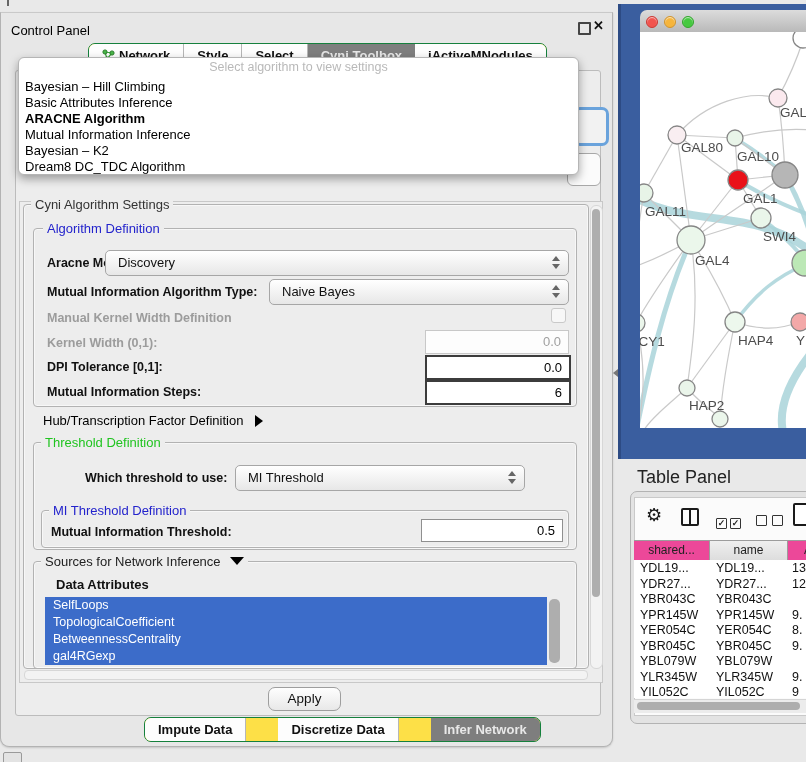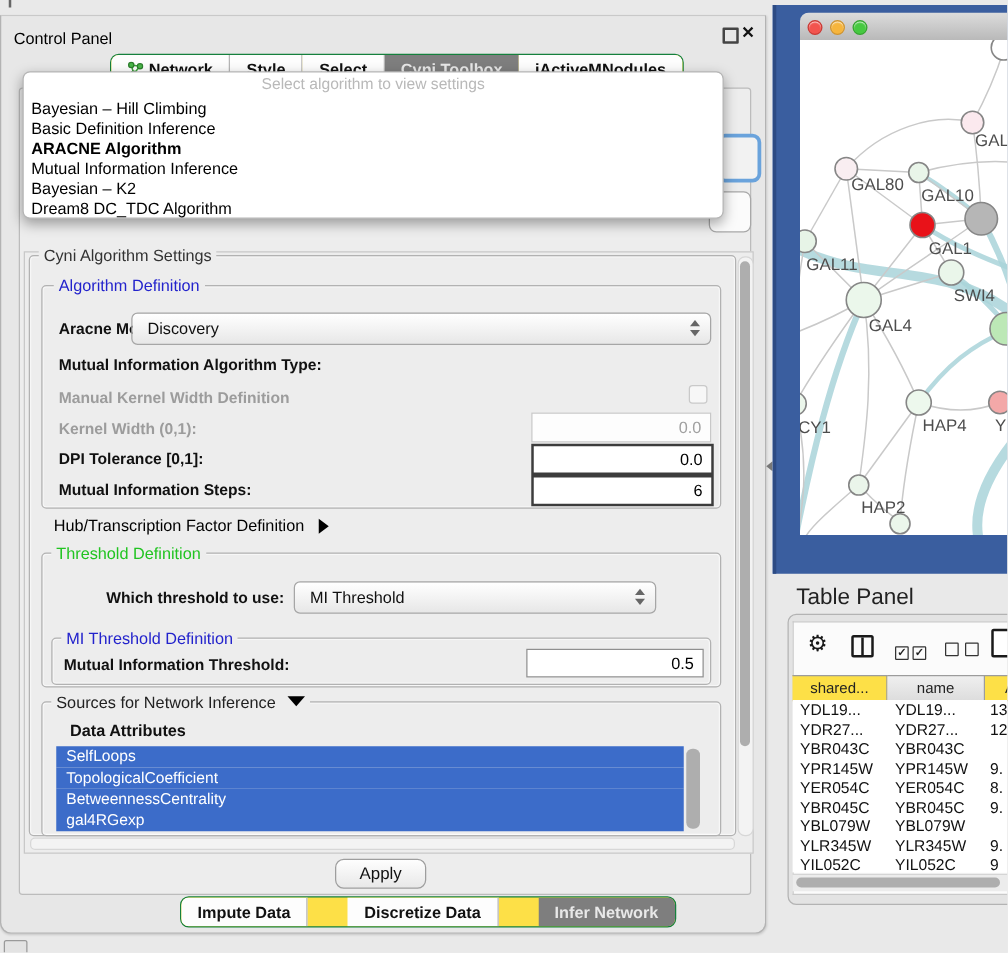--- a/index.html
+++ b/index.html
@@ -56,21 +56,21 @@
   .light{width:10px;height:10px;border-radius:50%;position:absolute;top:6px;box-shadow:inset 0 1px 1px rgba(255,255,255,.7);}
   .canvas{left:640px;top:32px;width:200px;height:396px;background:#ffffff;}
   
   .tp-title{left:637px;top:467px;font-size:18px;color:#222;}
   .tpanel{left:630px;top:491px;width:182px;height:231px;background:#e3e3e3;border:1px solid #b3b3b3;
           border-radius:7px 0 0 7px;}
   .tinner{left:634px;top:497px;width:172px;height:217px;background:#fbfbfb;border:1px solid #c9c9c9;border-right:none;}
   .hcell{position:absolute;top:0;height:19px;border-right:1px solid #9c9c9c;border-top:1px solid #9c9c9c;
          border-bottom:1px solid #9c9c9c;background:linear-gradient(#efefef,#dddddd);
          font-size:12px;color:#222;text-align:center;line-height:19px;}
-  .hcell.sel{background:#fde047;}
+  .hcell.sel{background:#ec4899;}
   .trow{position:absolute;left:0;width:100%;height:15.5px;}
   .tc{position:absolute;top:1px;font-size:12.5px;color:#111;white-space:nowrap;text-align:center;}
   
   .paneicon{width:14px;height:14px;border:2px solid #1a1a1a;border-radius:2px;position:relative;}
   .paneicon div{position:absolute;left:6px;top:0;width:2px;height:14px;background:#1a1a1a;}
   .mini{width:9px;height:9px;border:1.5px solid #333;border-radius:1px;display:inline-block;
         font-size:9px;line-height:9px;text-align:center;color:#222;font-weight:bold;}
   .fileicon{width:15px;height:19px;border:2px solid #1a1a1a;border-radius:2px;background:#fff;}
   .splitter{width:0;height:0;border-top:4px solid transparent;border-bottom:4px solid transparent;border-right:5px solid #777;}
 </style>
@@ -132,20 +132,27 @@
     <div class="abs blab" style="left:46px;top:243px;">Aracne Mode:</div>
     <div class="abs combo" style="left:104px;top:237px;width:462px;">
       <span class="ct">Discovery</span>
       <span class="arrows">
           <span class="tri-up" style="display:block"></span>
           <span class="tri-dn" style="display:block"></span>
         </span>
     </div>
 
     <div class="abs blab" style="left:46px;top:272px;">Mutual Information Algorithm Type:</div>
+    <div class="abs combo" style="left:268px;top:266px;width:298px;">
+      <span class="ct">Naive Bayes</span>
+      <span class="arrows">
+          <span class="tri-up" style="display:block"></span>
+          <span class="tri-dn" style="display:block"></span>
+        </span>
+    </div>
 
     <div class="abs blab dis" style="left:46px;top:298px;">Manual Kernel Width Definition</div>
     <div class="abs checkbox" style="left:550px;top:295px;"></div>
 
     <div class="abs blab dis" style="left:46px;top:323px;">Kernel Width (0,1):</div>
     <div class="abs field" style="left:424px;top:317px;width:142px;height:22px;border:1px solid #c8c8c8;background:#fdfdfd;color:#a0a0a0;">
       <span>0.0</span>
     </div>
 
     <div class="abs blab" style="left:46px;top:347px;">DPI Tolerance [0,1]:</div>
@@ -210,21 +217,21 @@
         <div class="tab sel">
           <span>Infer Network</span>
         </div>
       </div>
   </div>
 
   <div class="abs popup">
     <div class="phint">Select algorithm to view settings</div>
     <div id="popupItems">
         <div class="pitem" style="top: 21px;">Bayesian – Hill Climbing</div>
-        <div class="pitem" style="top: 37px;">Basic Definition Inference</div>
+        <div class="pitem" style="top: 37px;">Basic Attributes Inference</div>
         <div class="pitem" style="top: 53px; font-weight: bold;">ARACNE Algorithm</div>
         <div class="pitem" style="top: 69px;">Mutual Information Inference</div>
         <div class="pitem" style="top: 85px;">Bayesian – K2</div>
         <div class="pitem" style="top: 101px;">Dream8 DC_TDC Algorithm</div>
       </div>
   </div>
 
   <div class="abs splitter" style="left:613px;top:369px;"></div>
 
   <div class="abs bluebg"></div>

